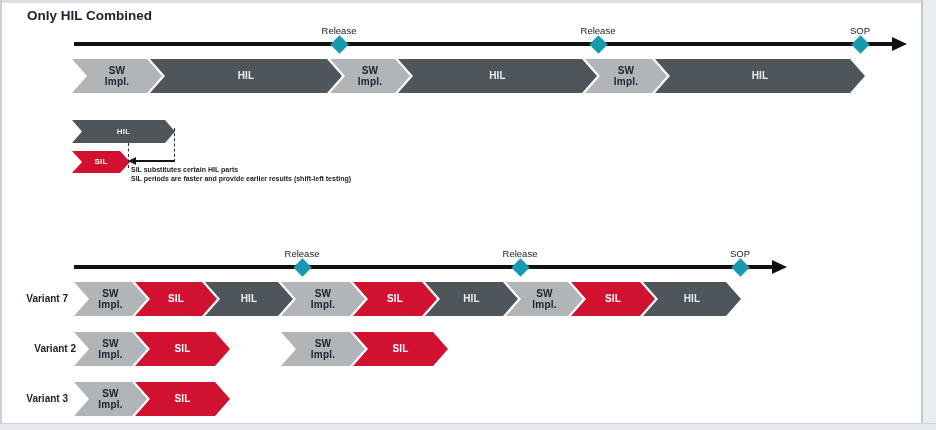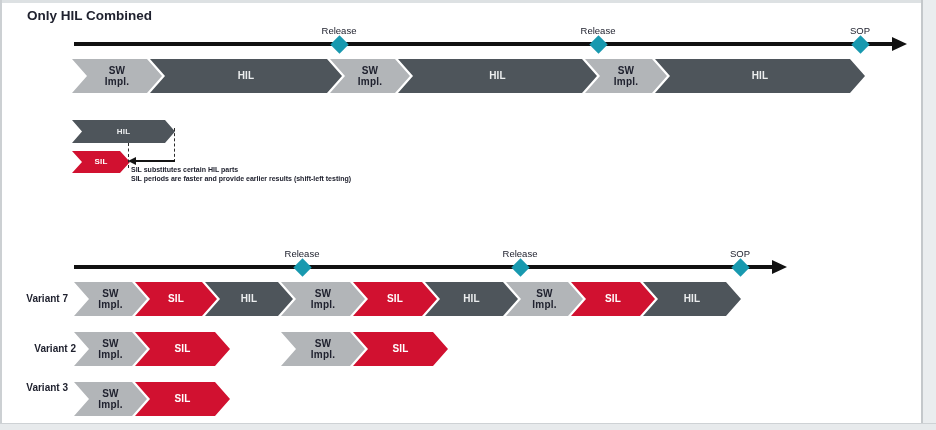--- a/index.html
+++ b/index.html
@@ -93,21 +93,21 @@
 Impl.</div>
         <div class="chev sil" style="left: 571px; top: 282px; width: 84px; height: 34px; font-size: 10px; line-height: 11.5px; clip-path: polygon(0px 0px, calc(100% - 15px) 0px, 100% 50%, calc(100% - 15px) 100%, 0px 100%, 15px 50%);">SIL</div>
         <div class="chev hil" style="left: 643px; top: 282px; width: 98px; height: 34px; font-size: 10px; line-height: 11.5px; clip-path: polygon(0px 0px, calc(100% - 15px) 0px, 100% 50%, calc(100% - 15px) 100%, 0px 100%, 15px 50%);">HIL</div>
         <div class="variant-label" style="left: 16px; top: 343px;">Variant 2</div>
         <div class="chev sw" style="left: 74px; top: 332px; width: 73px; height: 34px; font-size: 10px; line-height: 11.5px; clip-path: polygon(0px 0px, calc(100% - 15px) 0px, 100% 50%, calc(100% - 15px) 100%, 0px 100%, 15px 50%);">SW
 Impl.</div>
         <div class="chev sil" style="left: 135px; top: 332px; width: 95px; height: 34px; font-size: 10px; line-height: 11.5px; clip-path: polygon(0px 0px, calc(100% - 15px) 0px, 100% 50%, calc(100% - 15px) 100%, 0px 100%, 15px 50%);">SIL</div>
         <div class="chev sw" style="left: 281px; top: 332px; width: 84px; height: 34px; font-size: 10px; line-height: 11.5px; clip-path: polygon(0px 0px, calc(100% - 15px) 0px, 100% 50%, calc(100% - 15px) 100%, 0px 100%, 15px 50%);">SW
 Impl.</div>
         <div class="chev sil" style="left: 353px; top: 332px; width: 95px; height: 34px; font-size: 10px; line-height: 11.5px; clip-path: polygon(0px 0px, calc(100% - 15px) 0px, 100% 50%, calc(100% - 15px) 100%, 0px 100%, 15px 50%);">SIL</div>
-        <div class="variant-label" style="left: 8px; top: 382px;">Variant 3</div>
+        <div class="variant-label" style="left: 8px; top: 393px;">Variant 3</div>
         <div class="chev sw" style="left: 74px; top: 382px; width: 73px; height: 34px; font-size: 10px; line-height: 11.5px; clip-path: polygon(0px 0px, calc(100% - 15px) 0px, 100% 50%, calc(100% - 15px) 100%, 0px 100%, 15px 50%);">SW
 Impl.</div>
         <div class="chev sil" style="left: 135px; top: 382px; width: 95px; height: 34px; font-size: 10px; line-height: 11.5px; clip-path: polygon(0px 0px, calc(100% - 15px) 0px, 100% 50%, calc(100% - 15px) 100%, 0px 100%, 15px 50%);">SIL</div>
       </div>
 
     <div class="dash" id="legend-dash-1"></div>
     <div class="dash" id="legend-dash-2"></div>
     <div id="legend-arrow-line"></div>
     <div id="legend-arrow-head"></div>
     <div class="legend-note" id="legend-note-1">SIL substitutes certain HIL parts</div>

